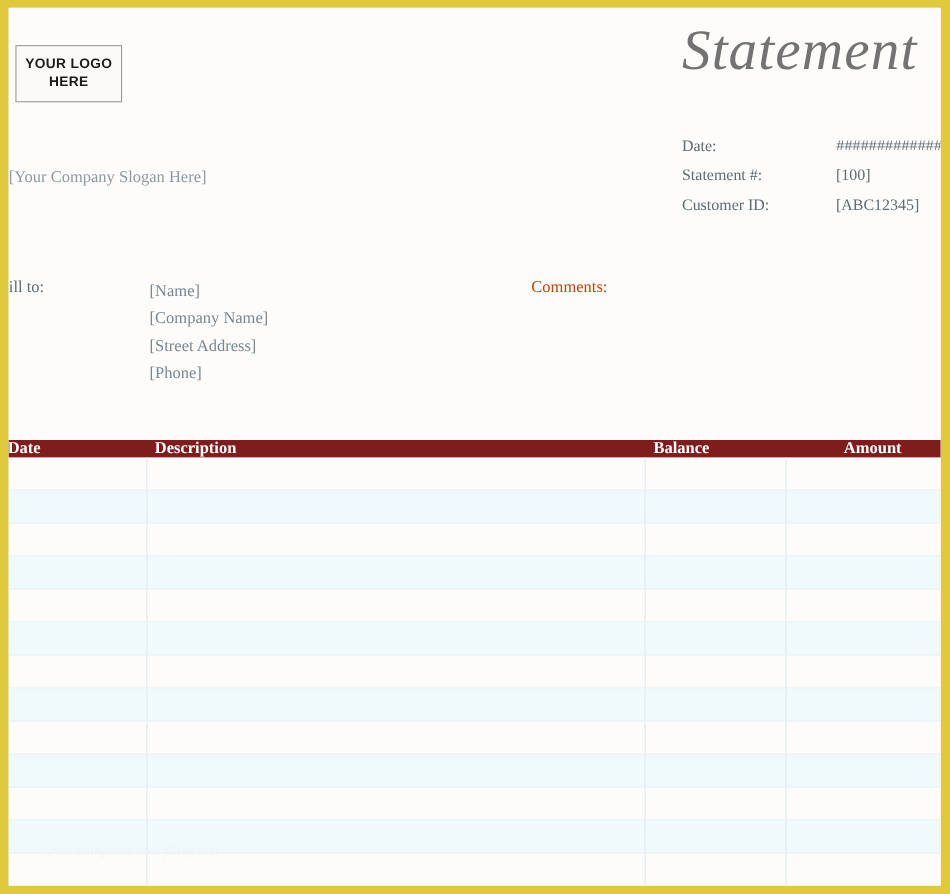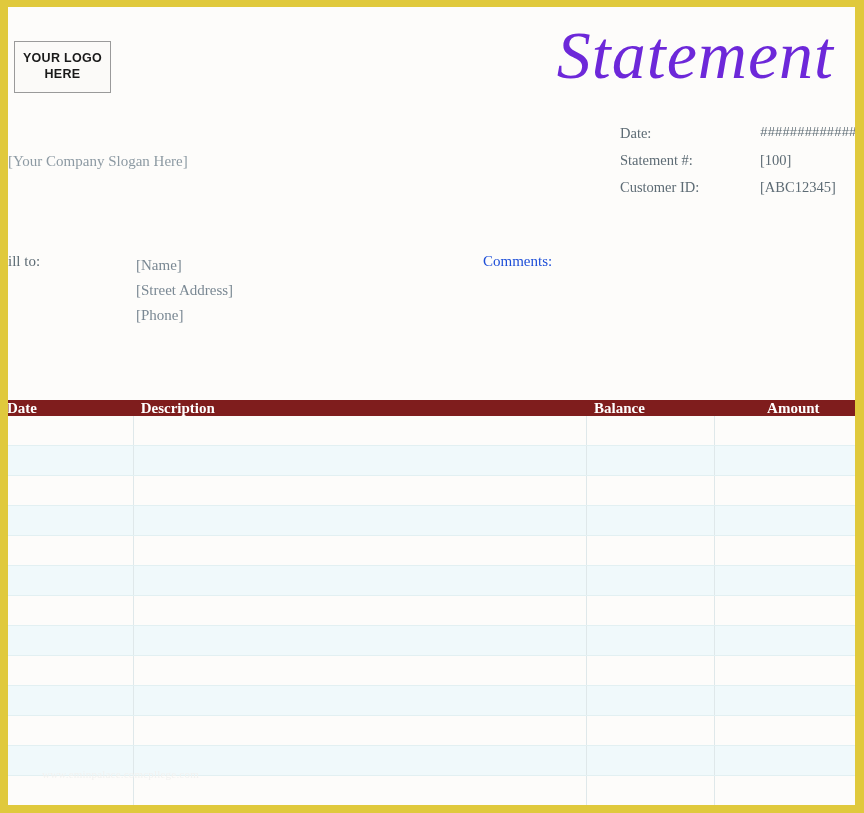--- a/index.html
+++ b/index.html
@@ -62,23 +62,23 @@
     font-size: 12.5px;
     letter-spacing: 0.3px;
     color: #1a1a1a;
     line-height: 1.25;
   }
 
   .statement-title {
     position: absolute;
     right: 22px;
     top: 14px;
-    font-size: 68px;
+    font-size: 52px;
     font-style: italic;
-    color: #6d28d9;
+    color: #737373;
     letter-spacing: 1px;
     line-height: 1;
     white-space: nowrap;
   }
 
   .company-name {
     position: absolute;
     left: 8px;
     top: 112px;
     font-size: 27px;
@@ -135,21 +135,21 @@
     color: #7a8893;
     line-height: 25px;
   }
   .billto-lines div { white-space: nowrap; }
 
   .comments-label {
     position: absolute;
     left: 483px;
     top: 246px;
     font-size: 15px;
-    color: #1d4ed8;
+    color: #c2410c;
     white-space: nowrap;
   }
 
   
   .table {
     position: absolute;
     left: 0;
     top: 393px;
     width: 856px;
   }
@@ -226,20 +226,21 @@
         </div>
         <div class="meta-row">
           <span class="meta-label">Customer ID:</span>
           <span class="meta-value">[ABC12345]</span>
         </div>
       </div>
 
       <div class="billto-label">Bill to:</div>
       <div class="billto-lines">
         <div>[Name]</div>
+        <div>[Company Name]</div>
         <div>[Street Address]</div>
         <div>[Phone]</div>
       </div>
 
       <div class="comments-label">Comments:</div>
     </div>
 
     <div class="table">
       <div class="thead">
         <div class="cell col-date">Date</div>

